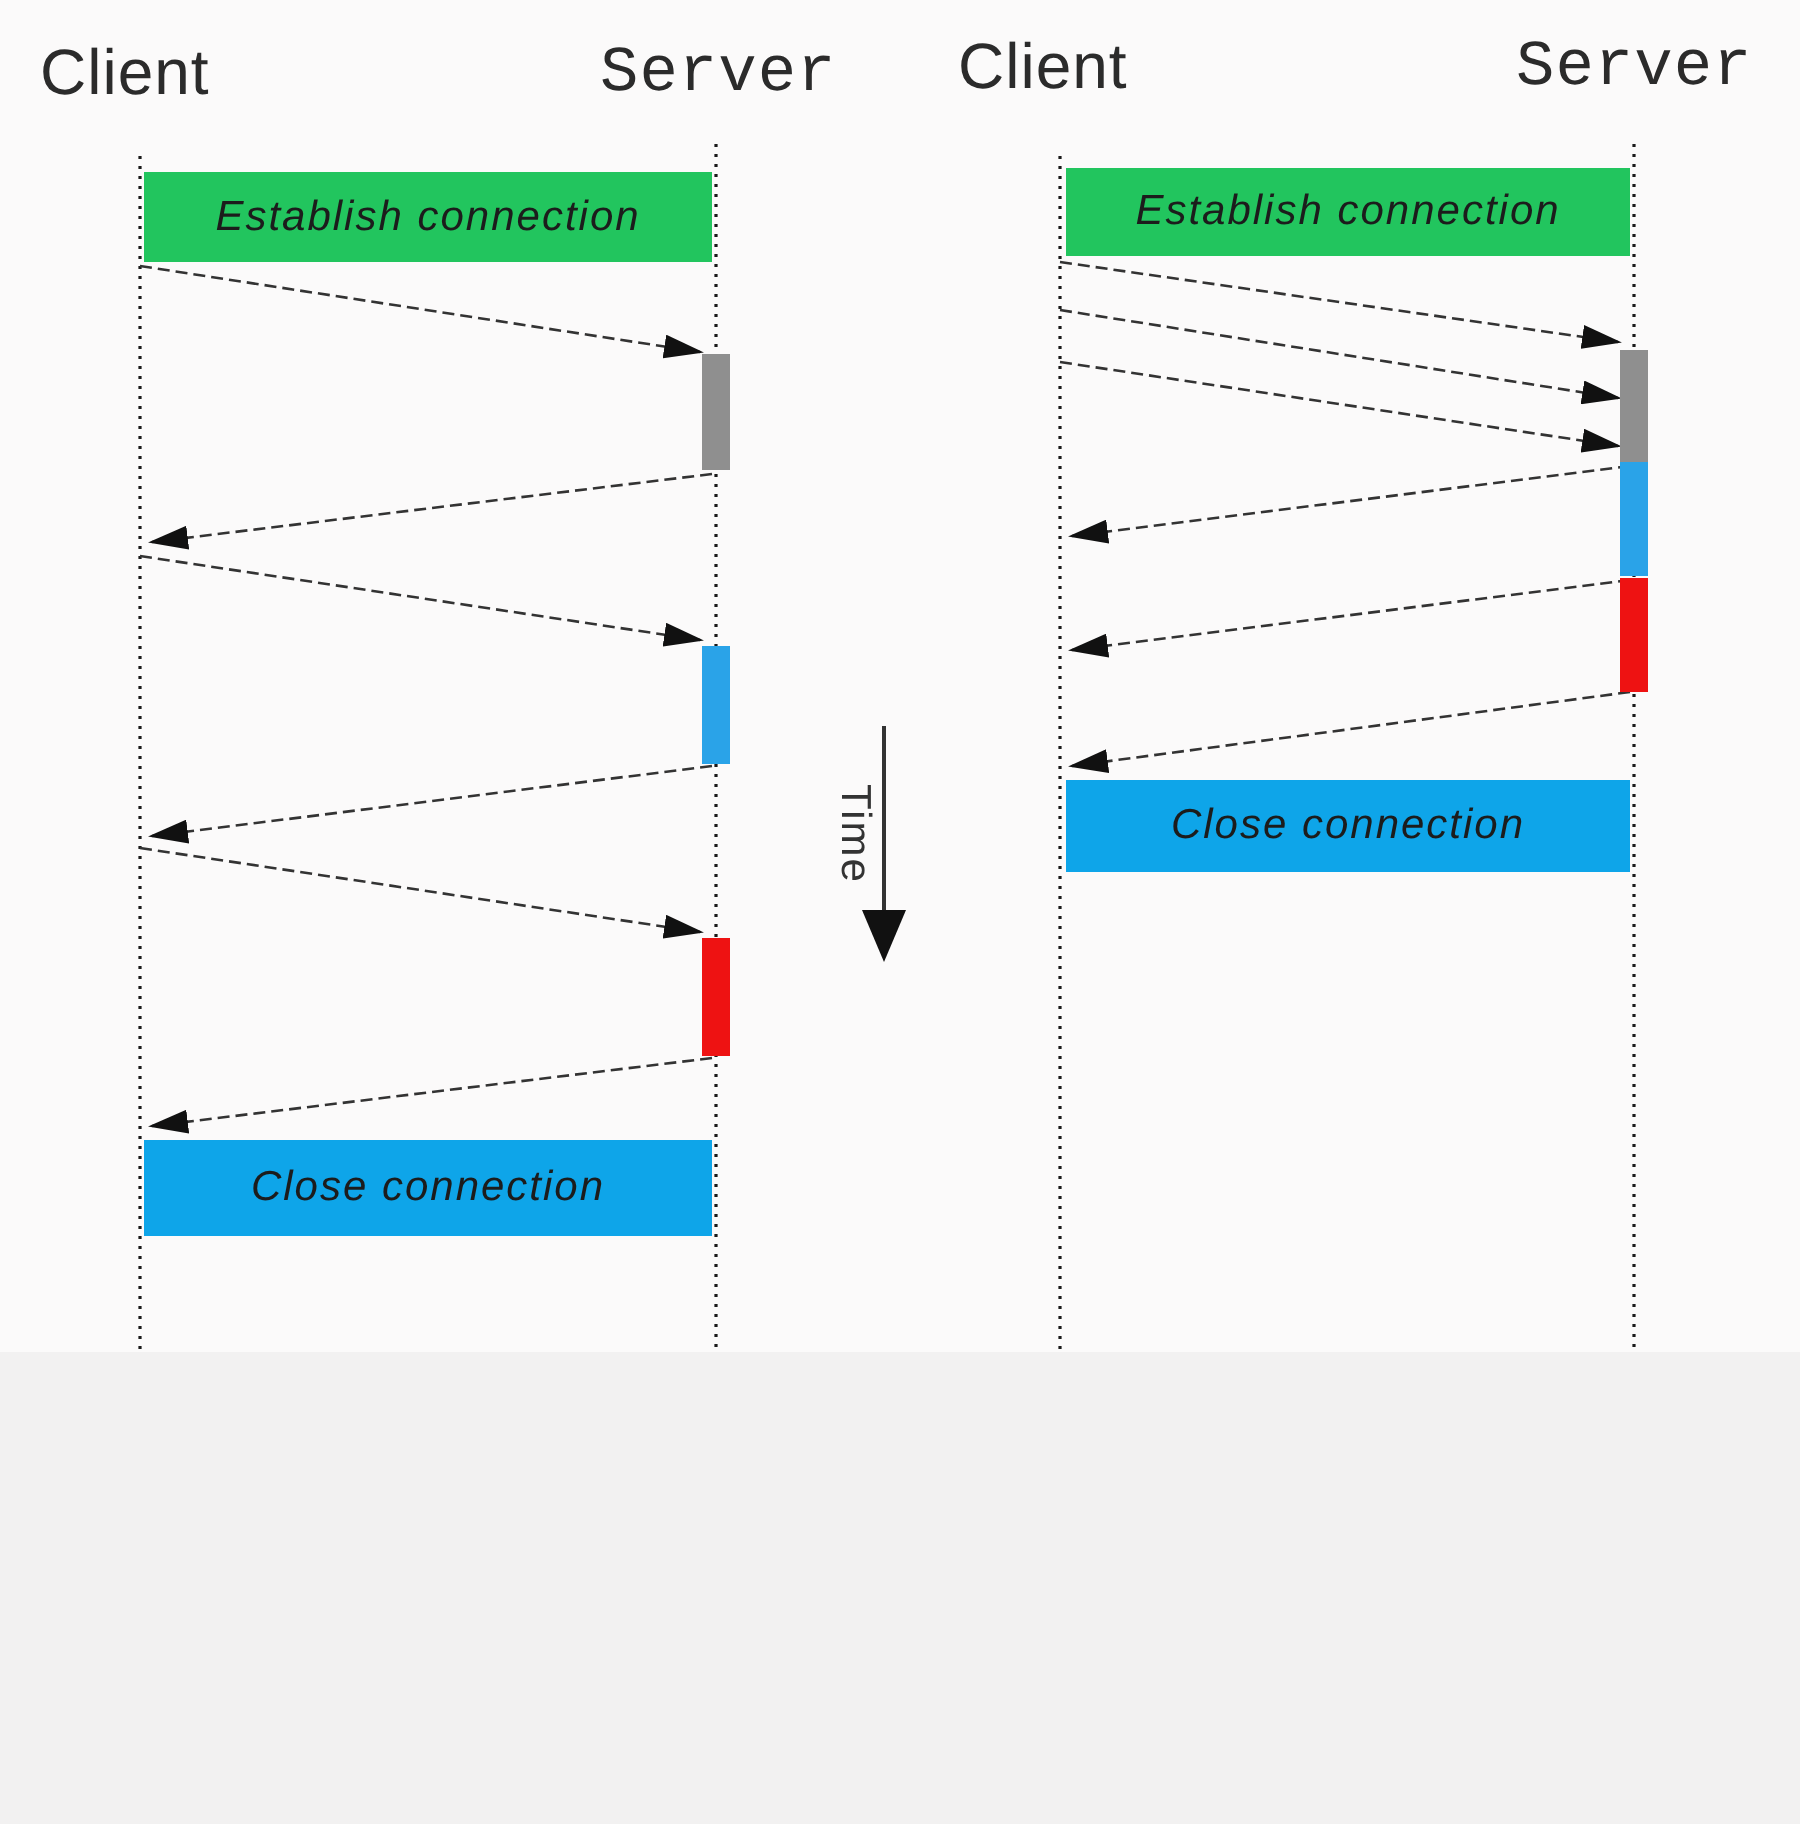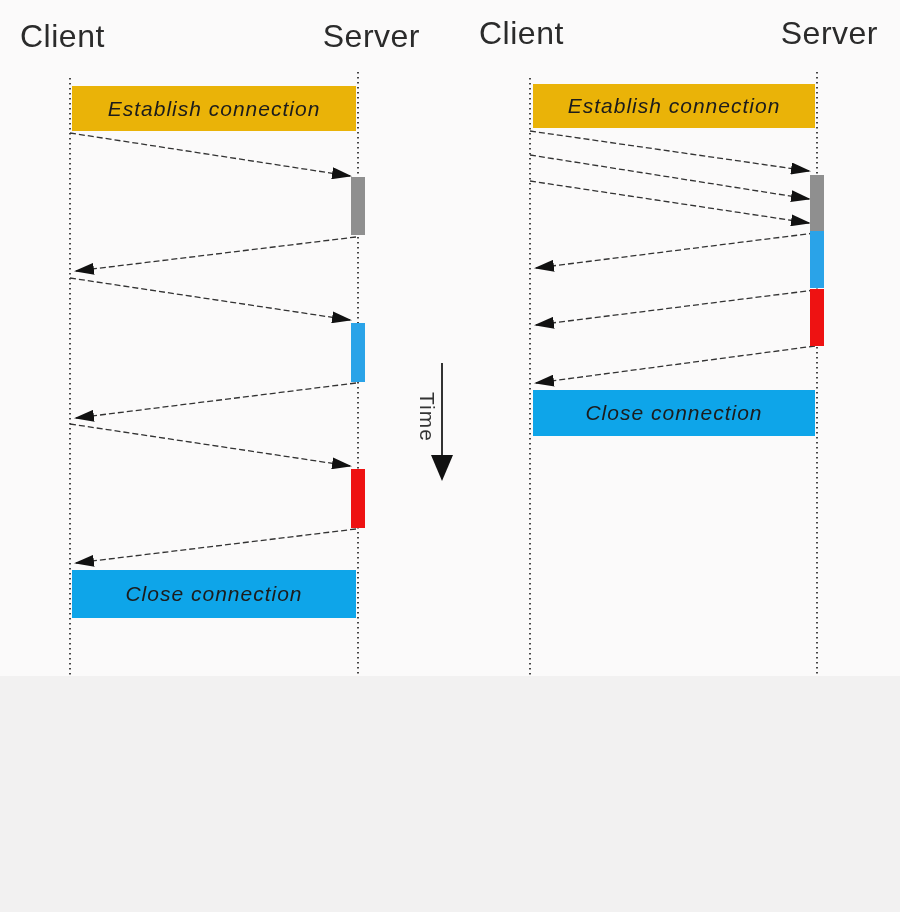--- a/index.html
+++ b/index.html
@@ -7,27 +7,27 @@
     position:relative;width:900px;height:676px;overflow:hidden;
     background:#fbfafa;
     font-family:"Liberation Sans","DejaVu Sans",sans-serif;
     color:#232323;
   }
   svg.layer{position:absolute;left:0;top:0;}
   .hdr{
     position:absolute;font-size:32px;color:#2b2b2b;letter-spacing:.5px;
     white-space:nowrap;
   }
-  .hdr.center{text-align:right;}
+  .hdr.center{text-align:left;font-family:Liberation Mono, monospace;}
   .msgbox{
     position:absolute;display:flex;align-items:center;justify-content:center;
     font-style:italic;font-size:21px;color:#1c1c1c;letter-spacing:1px;
     white-space:nowrap;
   }
-  .establish{background:#eab308;}
+  .establish{background:#22c55e;}
   .close{background:#0ea5e9;}
   .caption{
     position:absolute;font-style:italic;font-size:26px;color:#2d2d2d;
     text-align:center;letter-spacing:1px;white-space:nowrap;
   }
   .time-label{
     position:absolute;left:385px;top:405px;width:84px;text-align:center;
     font-size:21px;color:#333;transform:rotate(90deg);letter-spacing:1px;
   }
   .watermark{

